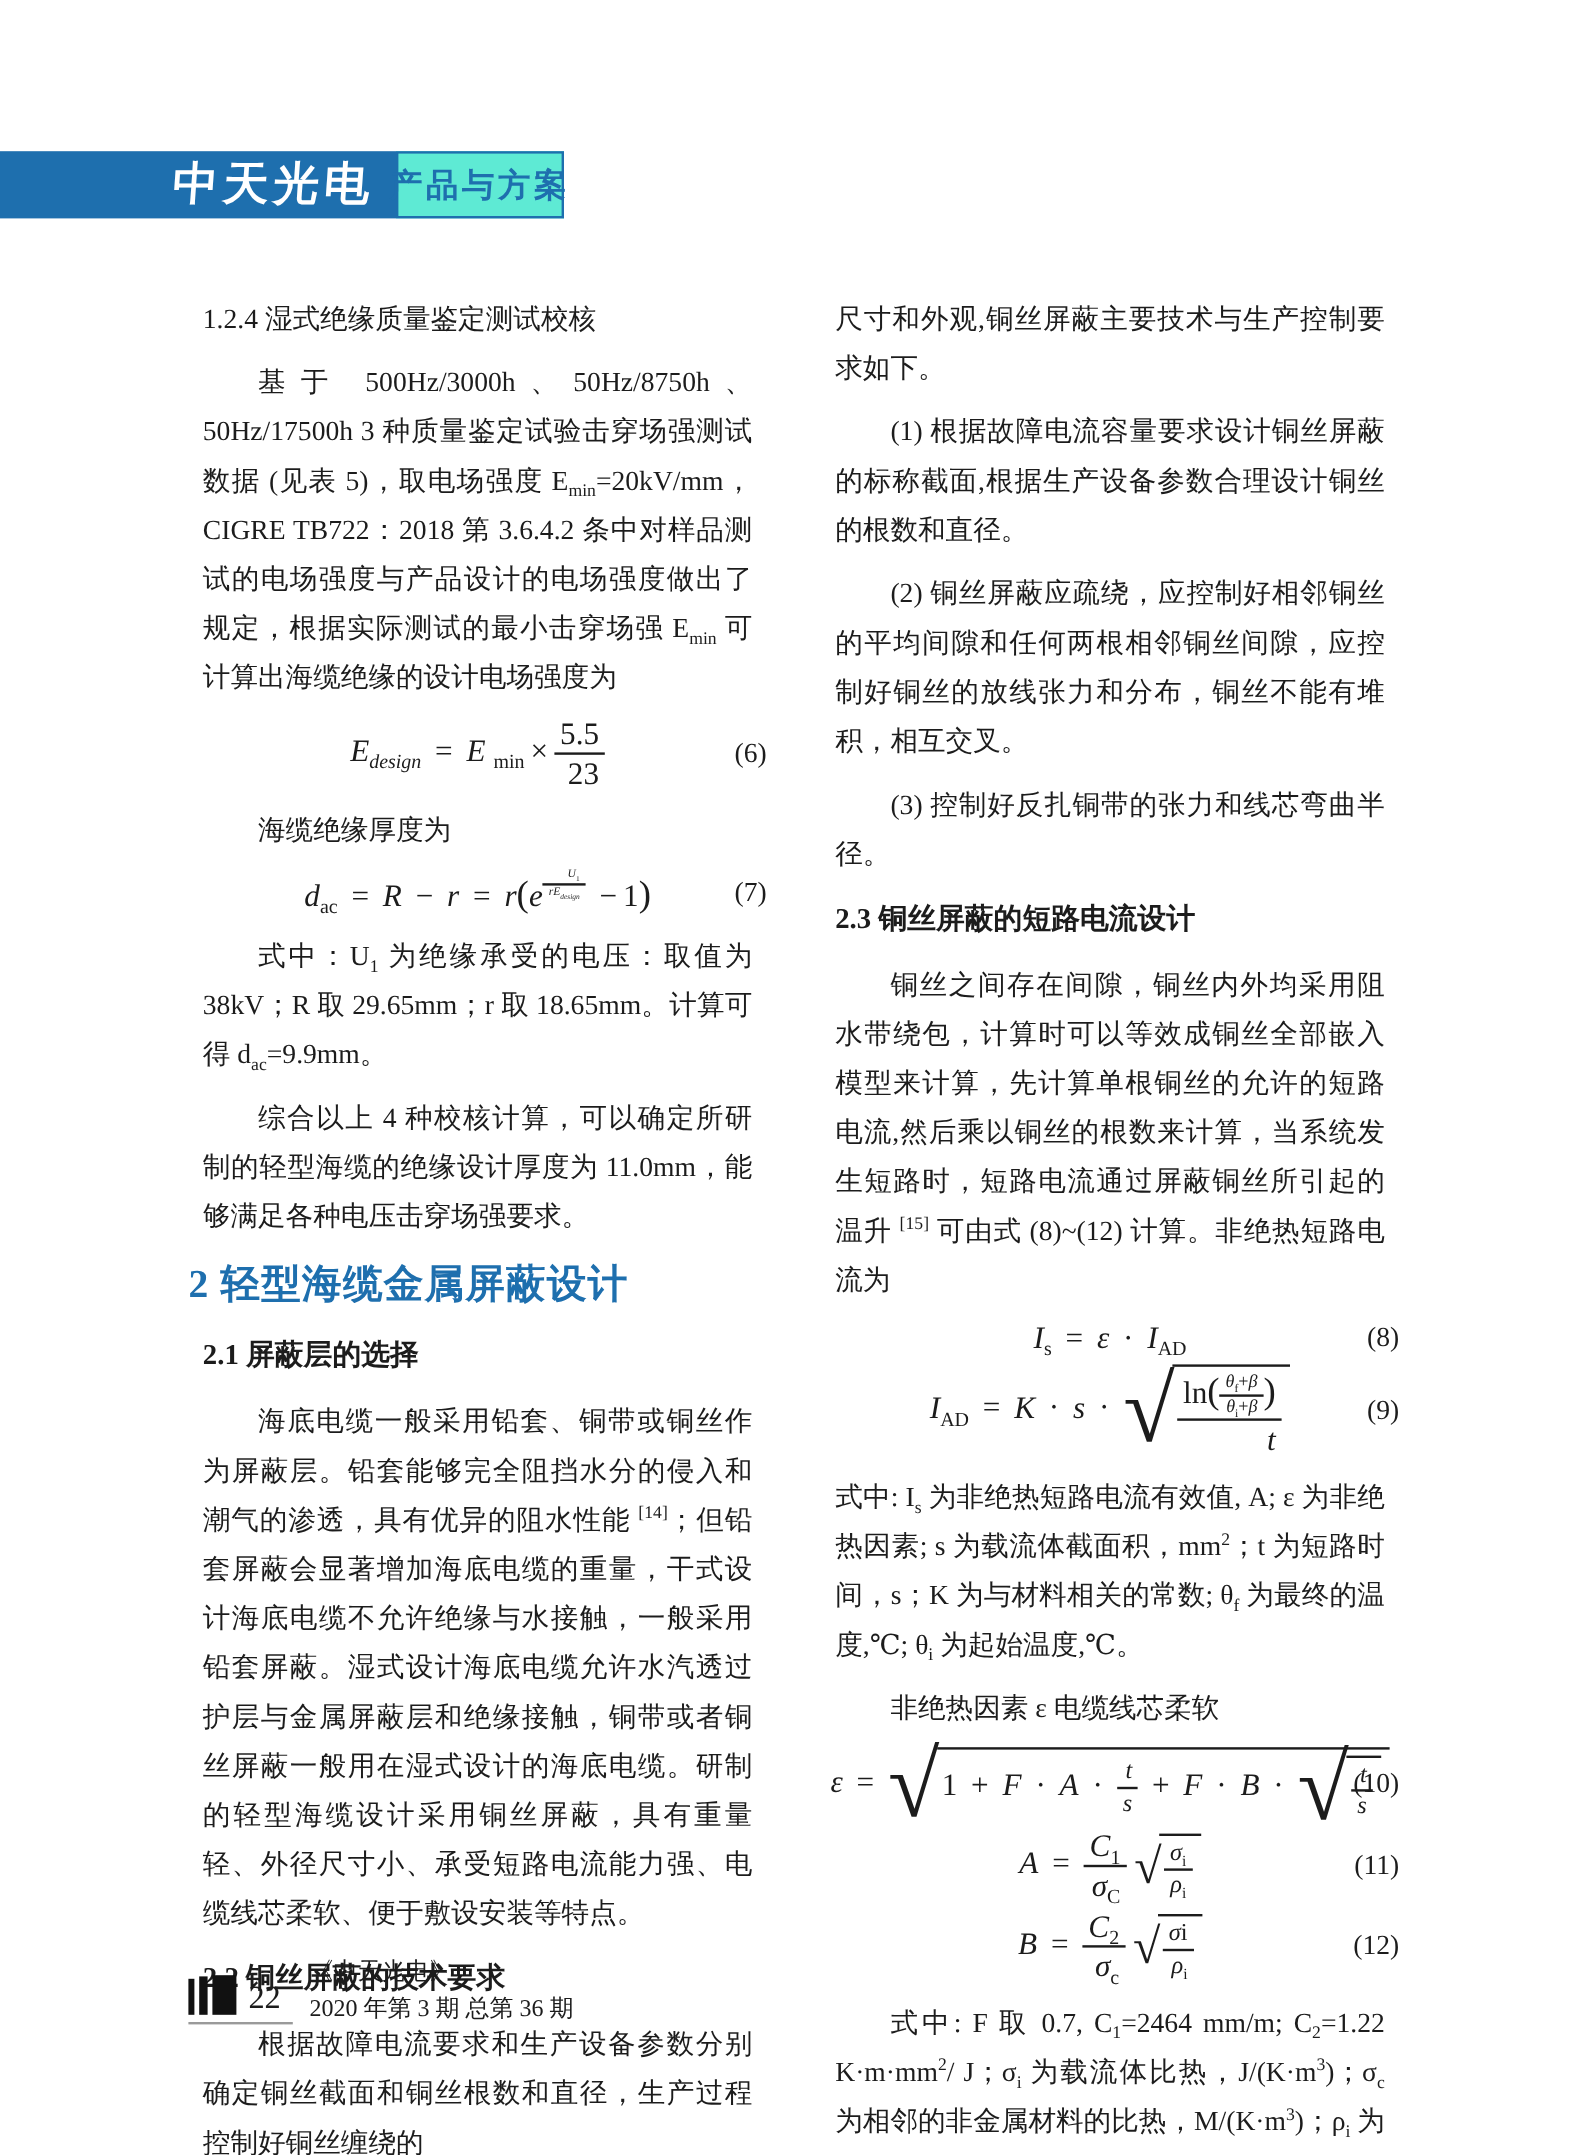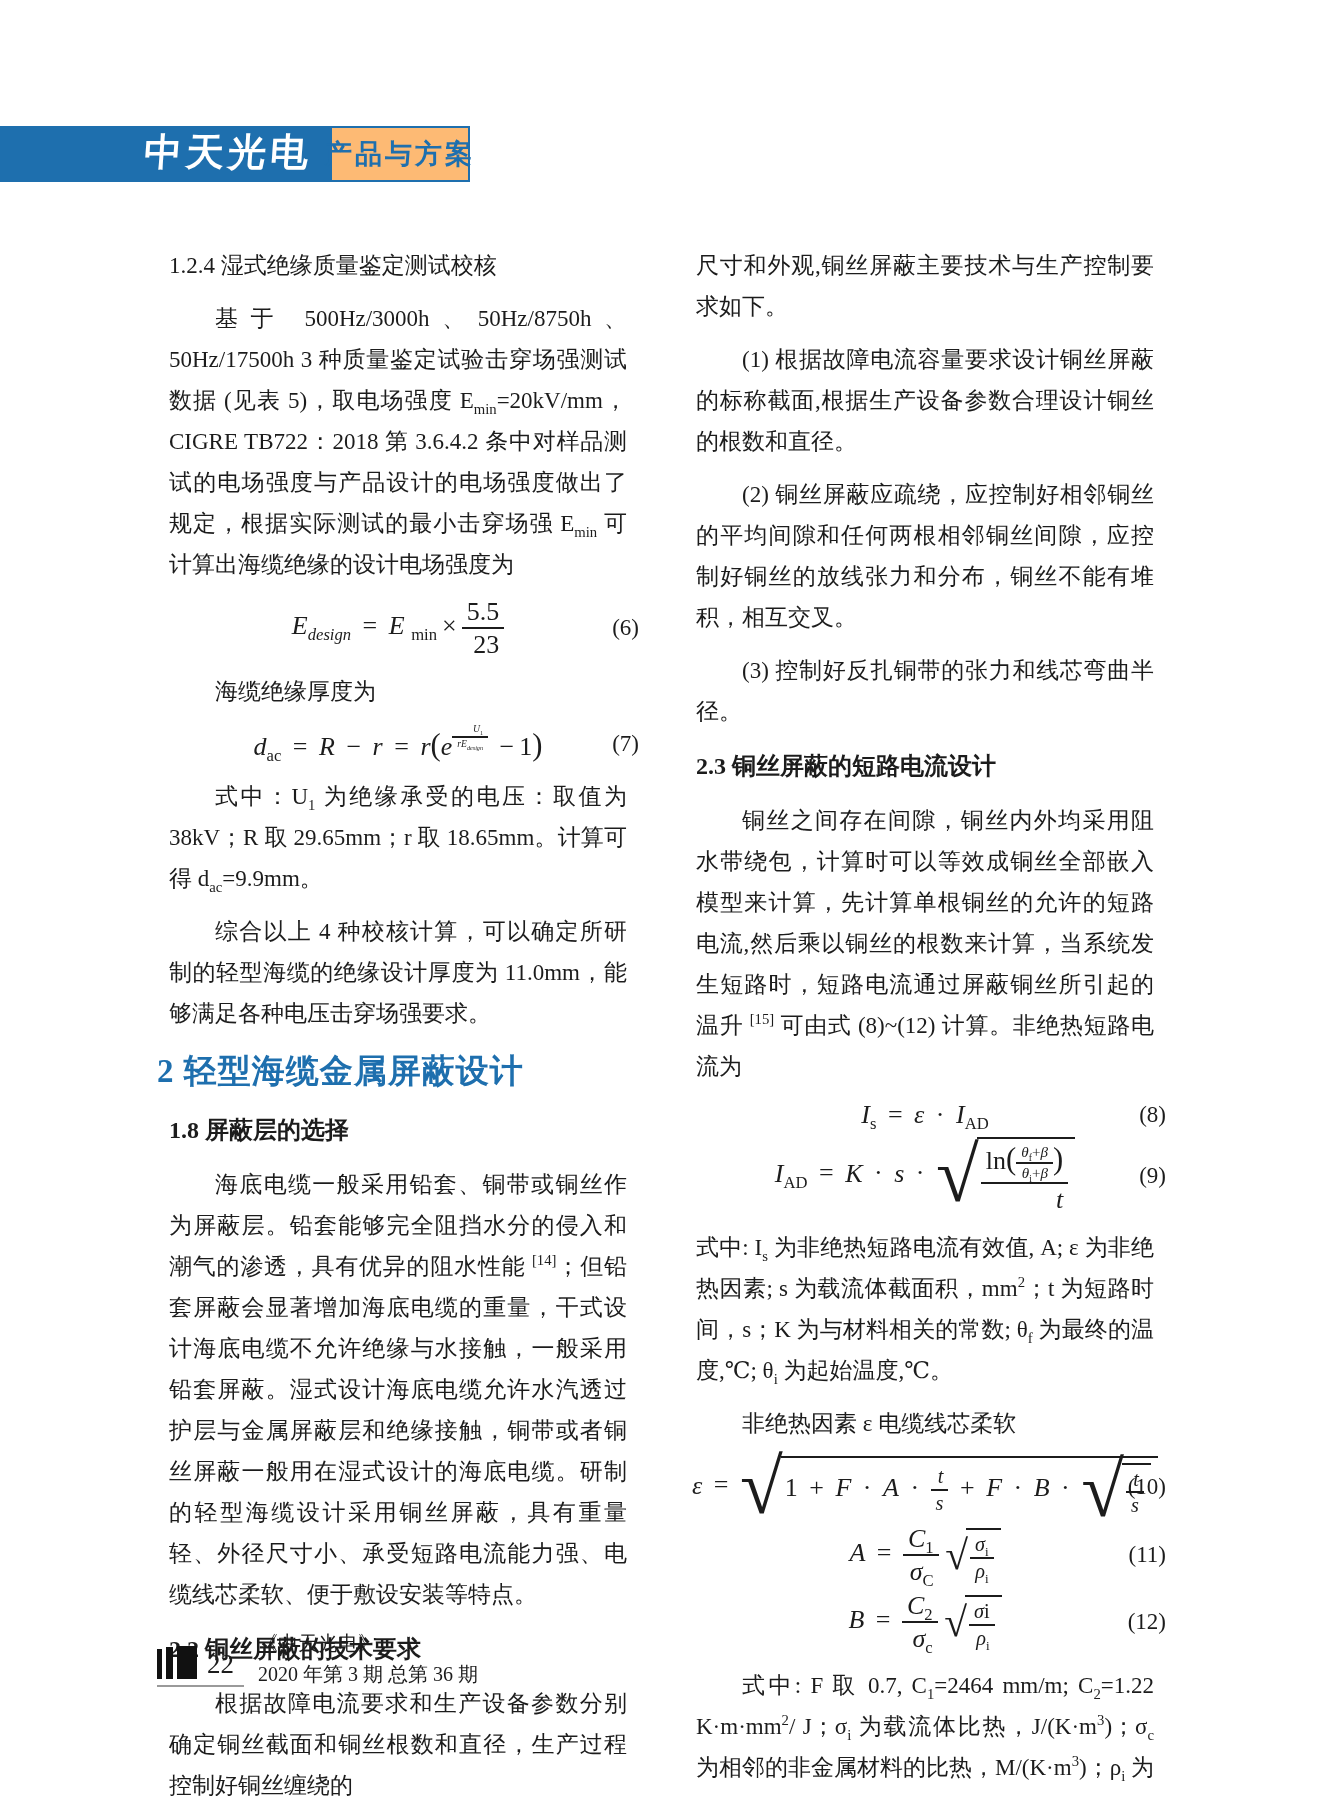--- a/index.html
+++ b/index.html
@@ -10,21 +10,21 @@
     overflow:hidden;
   }
   
   .band{ position:absolute; left:0; top:126px; width:330px; height:56px; background:var(--blue); }
   .logo{
     position:absolute; right:18px; top:50%; transform:translateY(-52%) skewX(-4deg);
     color:#fff; font-size:38px; font-weight:700; letter-spacing:4px; white-space:nowrap;
   }
   .tab-box{
     position:absolute; left:330px; top:126px; width:140px; height:56px; box-sizing:border-box;
-    background:#fdba74; border:2px solid var(--blue);
+    background:#5eead4; border:2px solid var(--blue);
     display:flex; align-items:center; justify-content:center;
     color:var(--blue); font-family:"Liberation Sans","DejaVu Sans",sans-serif;
     font-size:27px; font-weight:600; letter-spacing:3px; white-space:nowrap;
   }
   
   .col{ position:absolute; top:233px; width:482px; font-size:23px; line-height:41px; text-align:justify; }
   .col-left{ left:157px; }
   .col-right{ left:684px; }
   .col p{ margin:12px; }
   .indent{ text-indent:2em; }
@@ -88,21 +88,21 @@
       <span class="eq-tag">(6)</span>
     </div>
     <p class="indent">海缆绝缘厚度为</p>
     <div class="eq">
       <span class="eq-body"><i>d</i><sub>ac</sub> <span class="op">=</span> <i>R</i> <span class="op">−</span> <i>r</i> <span class="op">=</span> <i>r</i><span class="paren">(</span><i>e</i><sup class="exp"><span class="fr tiny"><span class="nu"><i>U</i><sub>1</sub></span><span class="de"><i>rE</i><sub class="it">design</sub></span></span></sup> <span class="op">−</span>1<span class="paren">)</span></span>
       <span class="eq-tag">(7)</span>
     </div>
     <p class="indent">式中：U<sub>1</sub> 为绝缘承受的电压：取值为 38kV；R 取 29.65mm；r 取 18.65mm。计算可得 d<sub>ac</sub>=9.9mm。</p>
     <p class="indent">综合以上 4 种校核计算，可以确定所研制的轻型海缆的绝缘设计厚度为 11.0mm，能够满足各种电压击穿场强要求。</p>
     <h2 class="h-blue">2 轻型海缆金属屏蔽设计</h2>
-    <p class="h-sub">1.8 屏蔽层的选择</p>
+    <p class="h-sub">2.1 屏蔽层的选择</p>
     <p class="indent">海底电缆一般采用铅套、铜带或铜丝作为屏蔽层。铅套能够完全阻挡水分的侵入和潮气的渗透，具有优异的阻水性能 <sup>[14]</sup>；但铅套屏蔽会显著增加海底电缆的重量，干式设计海底电缆不允许绝缘与水接触，一般采用铅套屏蔽。湿式设计海底电缆允许水汽透过护层与金属屏蔽层和绝缘接触，铜带或者铜丝屏蔽一般用在湿式设计的海底电缆。研制的轻型海缆设计采用铜丝屏蔽，具有重量轻、外径尺寸小、承受短路电流能力强、电缆线芯柔软、便于敷设安装等特点。</p>
     <p class="h-sub">2.2 铜丝屏蔽的技术要求</p>
     <p class="indent">根据故障电流要求和生产设备参数分别确定铜丝截面和铜丝根数和直径，生产过程控制好铜丝缠绕的</p>
   </div>
 
   <div class="col col-right">
     <p>尺寸和外观,铜丝屏蔽主要技术与生产控制要求如下。</p>
     <p class="indent">(1) 根据故障电流容量要求设计铜丝屏蔽的标称截面,根据生产设备参数合理设计铜丝的根数和直径。</p>
     <p class="indent">(2) 铜丝屏蔽应疏绕，应控制好相邻铜丝的平均间隙和任何两根相邻铜丝间隙，应控制好铜丝的放线张力和分布，铜丝不能有堆积，相互交叉。</p>
     <p class="indent">(3) 控制好反扎铜带的张力和线芯弯曲半径。</p>

